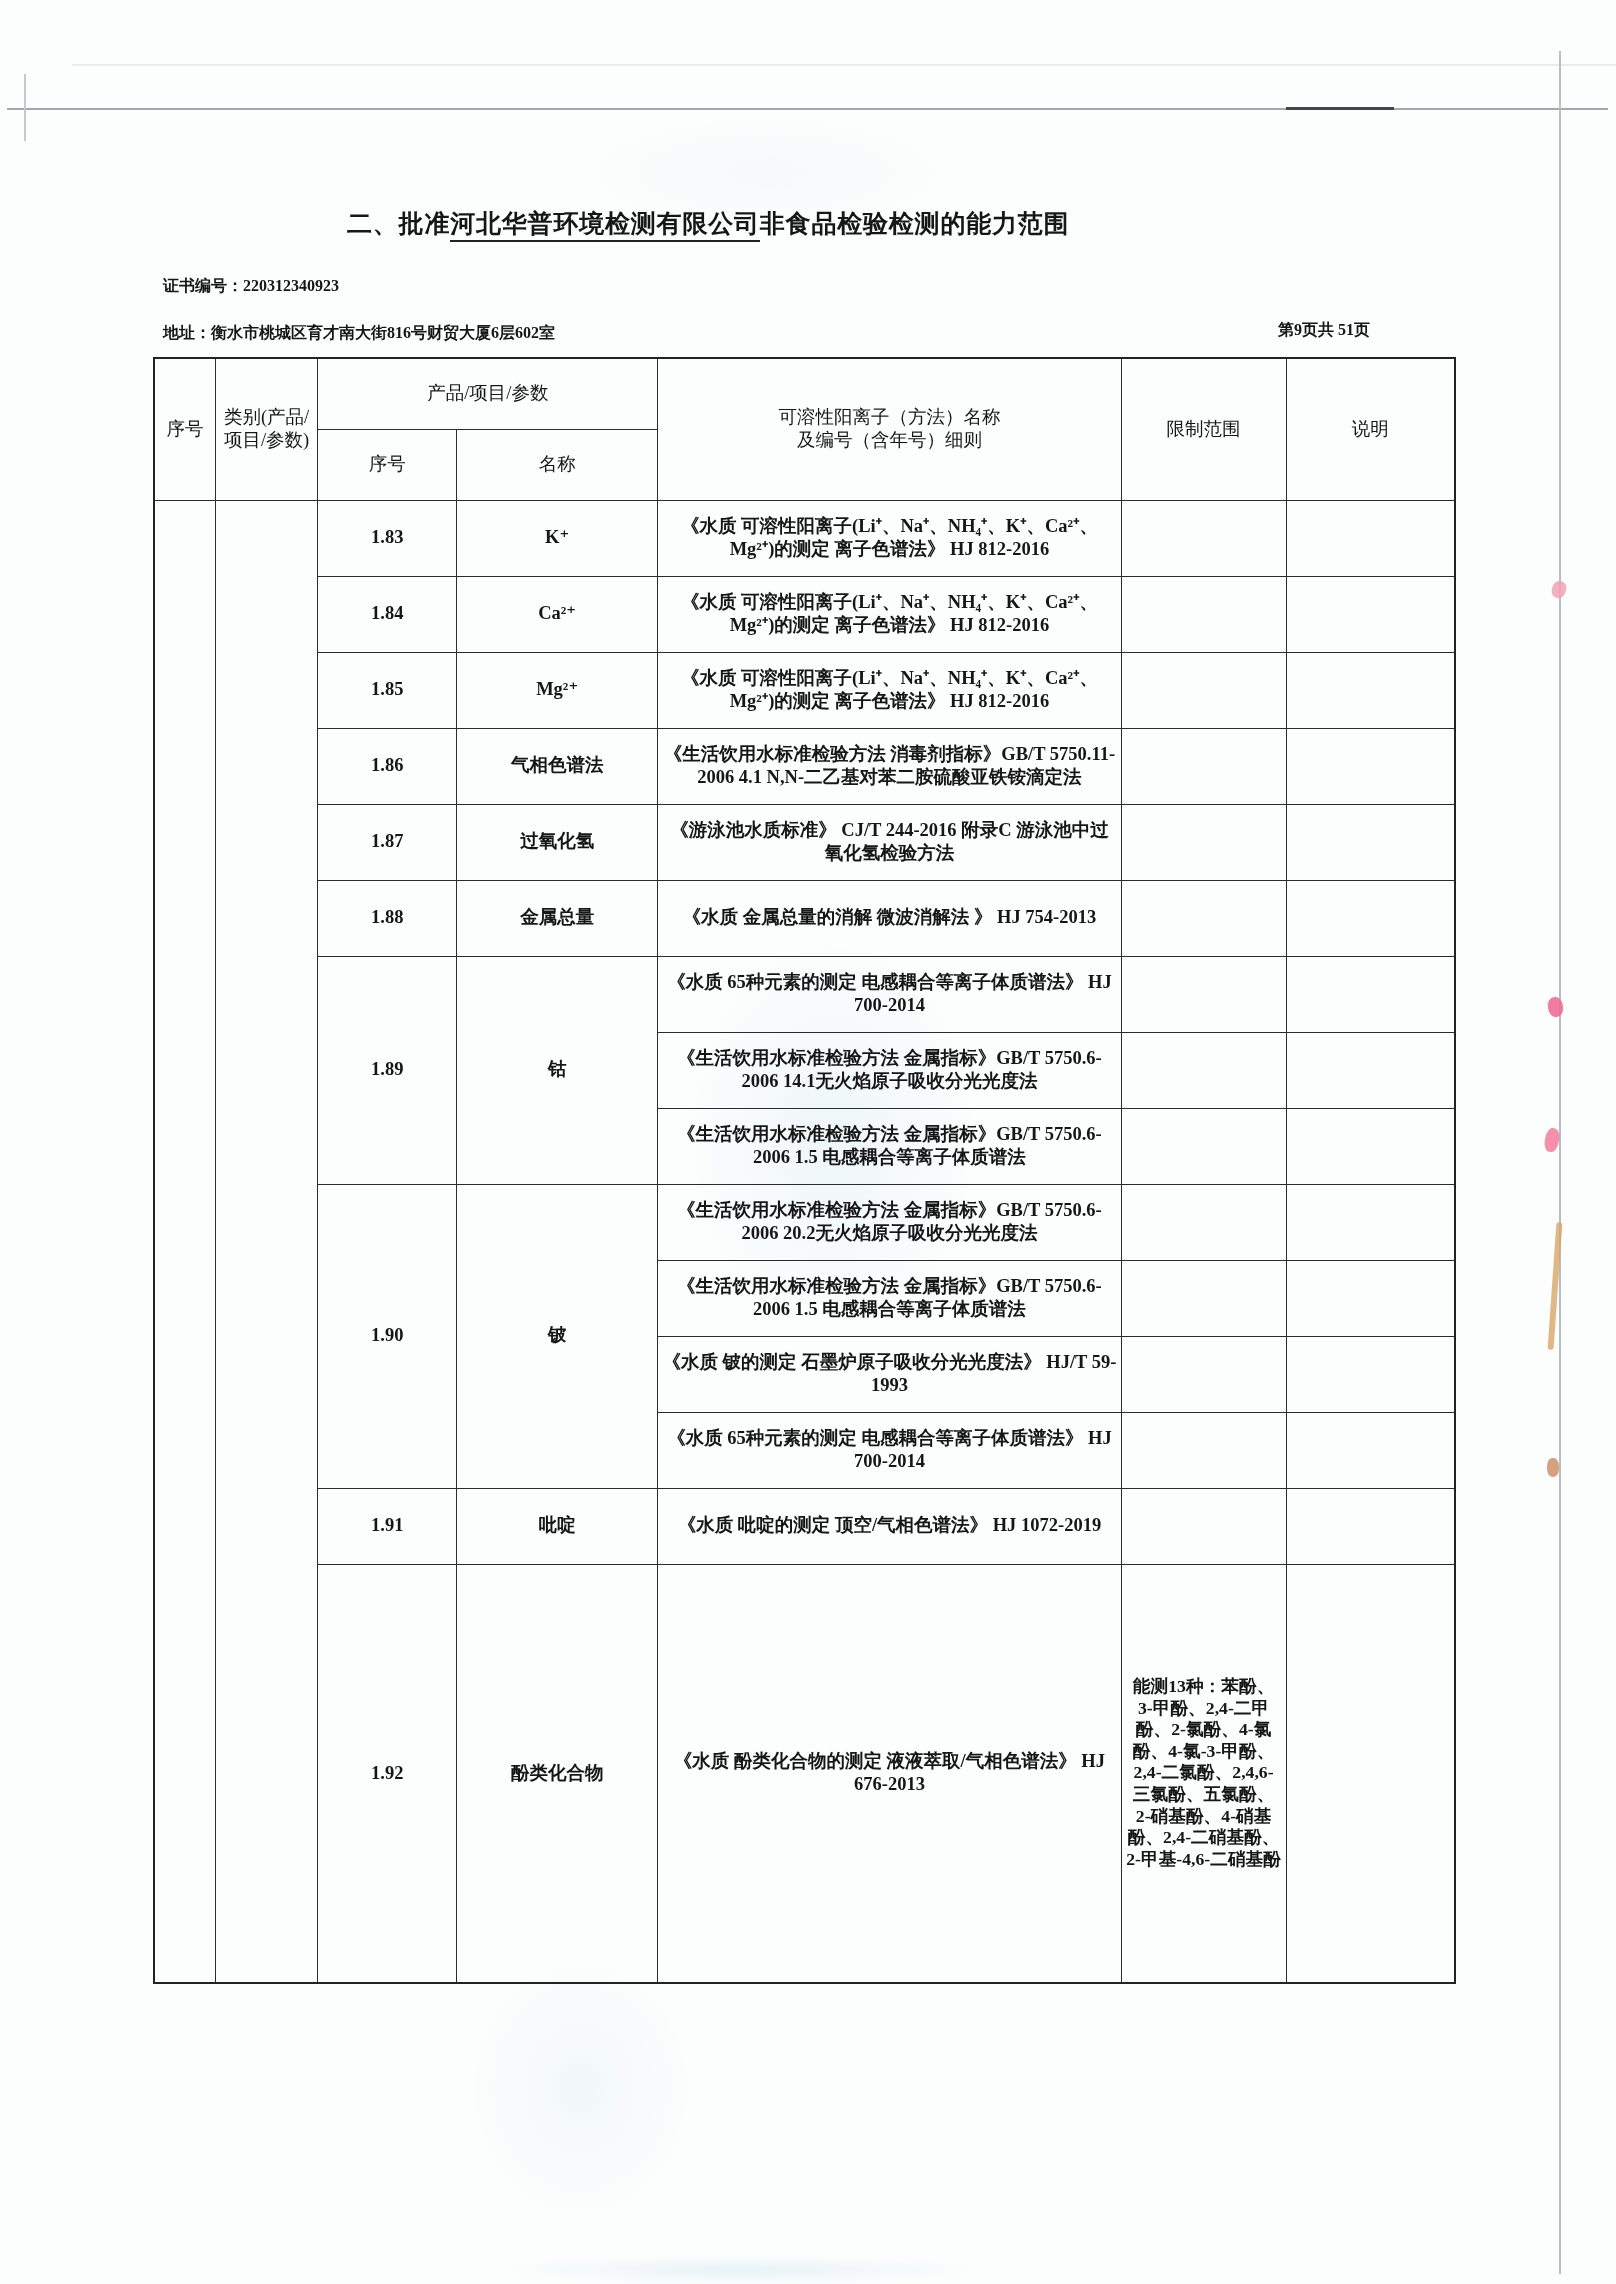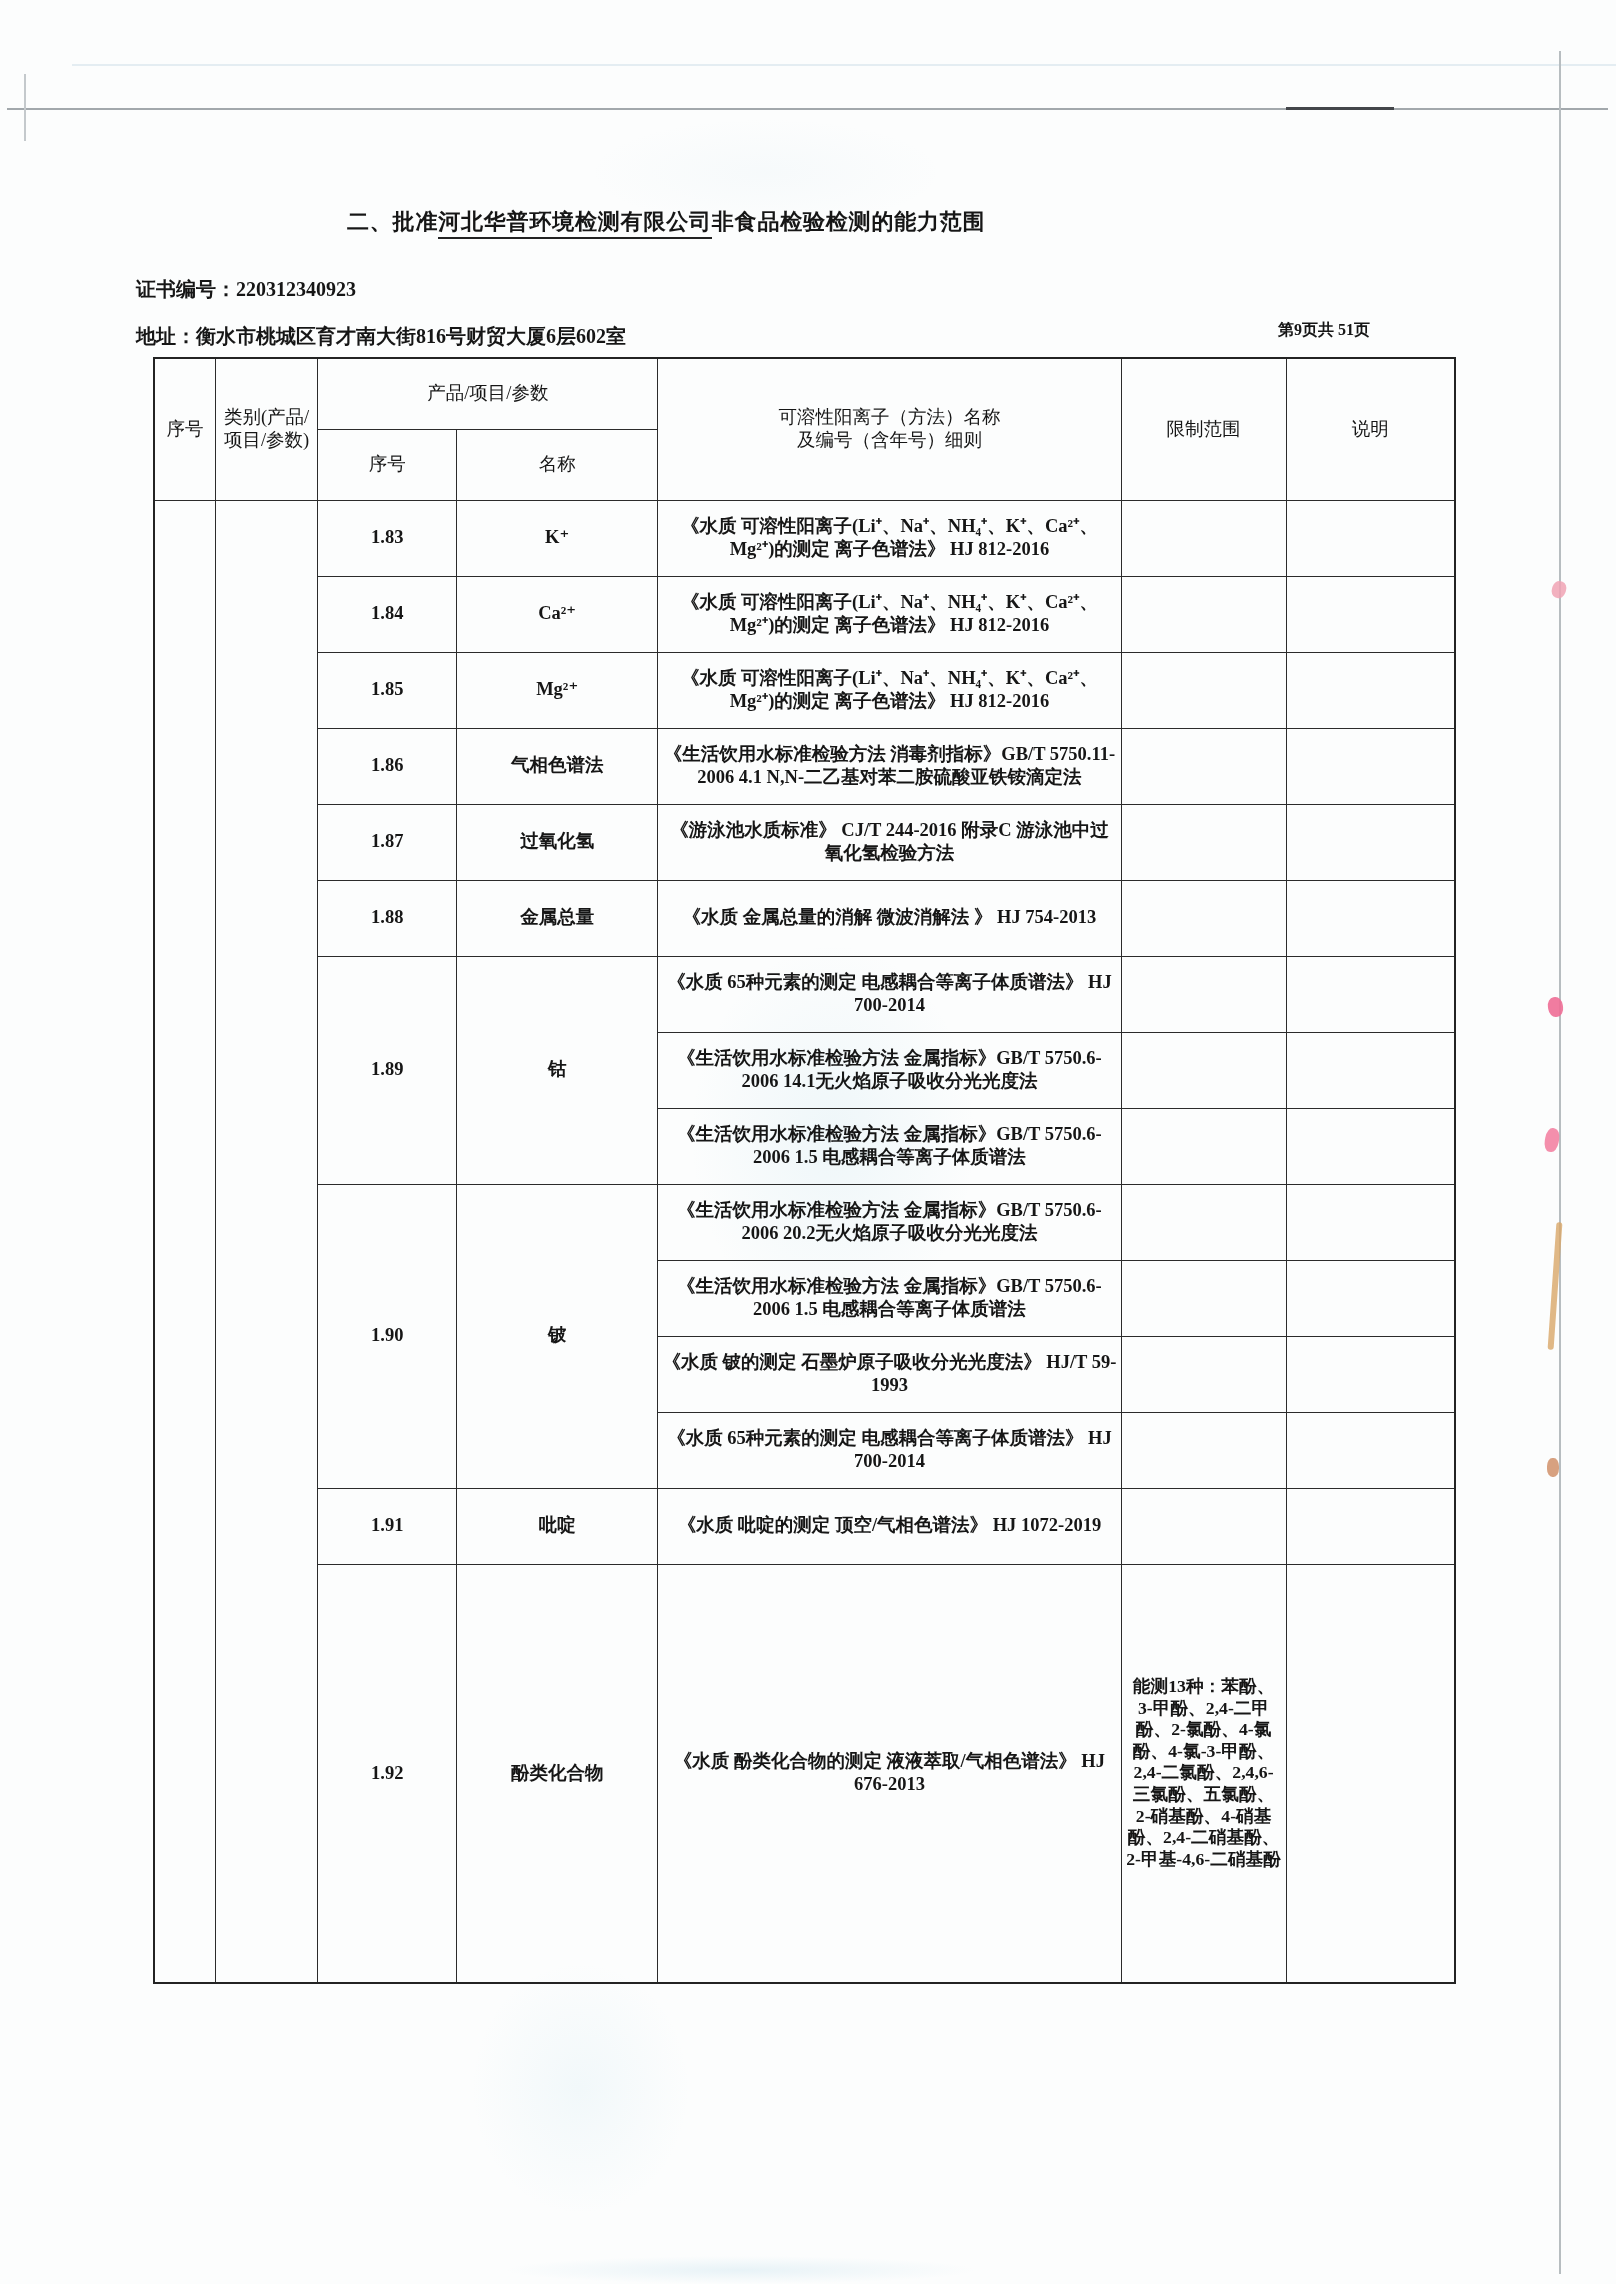--- a/index.html
+++ b/index.html
@@ -14,24 +14,24 @@
   .hairline-top{left:72px;top:64px;width:1545px;height:1.7px;background:#e4edf2;}
   .rule-top{left:6.7px;top:108px;width:1601px;height:1.7px;background:#a2a8ac;}
   .rule-top-dark{left:1286px;top:107px;width:108px;height:3.4px;background:#43464a;}
   .tick-left{left:24.4px;top:74px;width:1.7px;height:67px;background:#c4c9cc;}
   .edge-right{left:1559px;top:51px;width:1.7px;height:2223px;background:#b7bdc0;}
   .mark{border-radius:45%;}
   .blob{border-radius:50%;}
   
   .doc-title{
     position:absolute;left:347px;top:207px;
-    font-size:22px;font-weight:bold;letter-spacing:0.8px;white-space:nowrap;text-align:center;
+    font-size:25px;font-weight:bold;letter-spacing:0.8px;white-space:nowrap;text-align:center;
   }
   .doc-title .u{border-bottom:2.5px solid #222;padding-bottom:2.5px;}
-  .meta-line{position:absolute;left:136px;font-size:20px;font-weight:bold;white-space:nowrap;}
+  .meta-line{position:absolute;left:163px;font-size:16px;font-weight:bold;white-space:nowrap;}
   .cert-line{top:276px;}
   .addr-line{top:323px;text-align:right;}
   .page-indicator{position:absolute;left:1278px;top:320px;font-size:16px;font-weight:bold;white-space:nowrap;}
   
   table.cap{
     position:absolute;left:153px;top:357px;width:1303px;
     border-collapse:collapse;table-layout:fixed;
     font-size:18.5px;font-weight:bold;line-height:1.25;
   }
   table.cap th,table.cap td{

